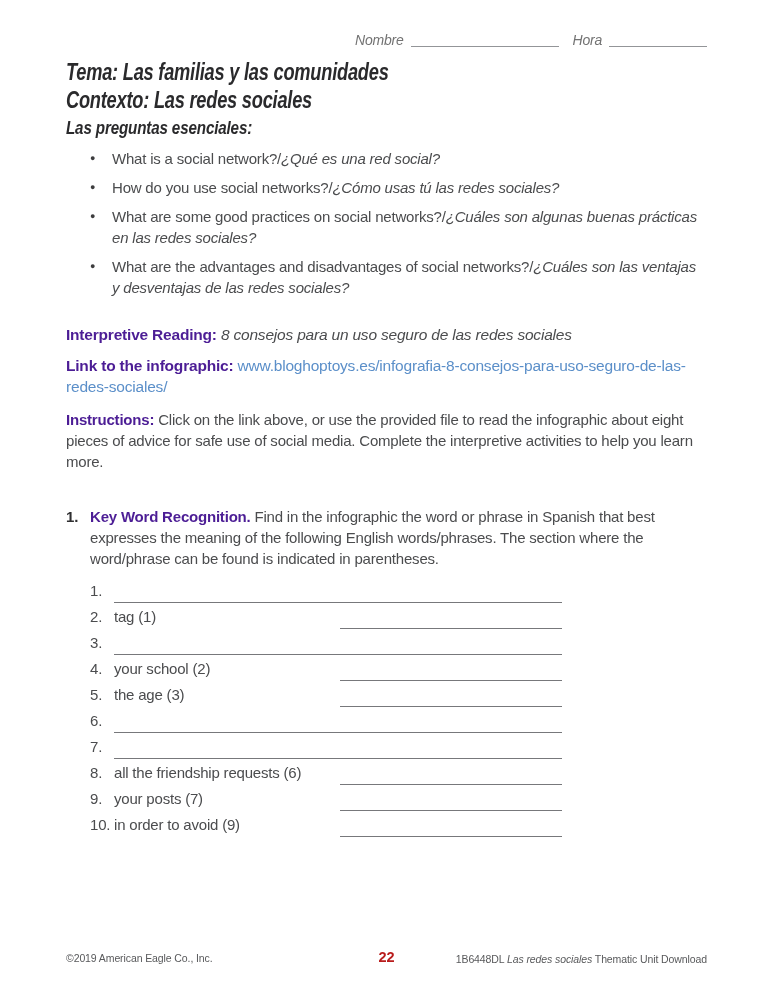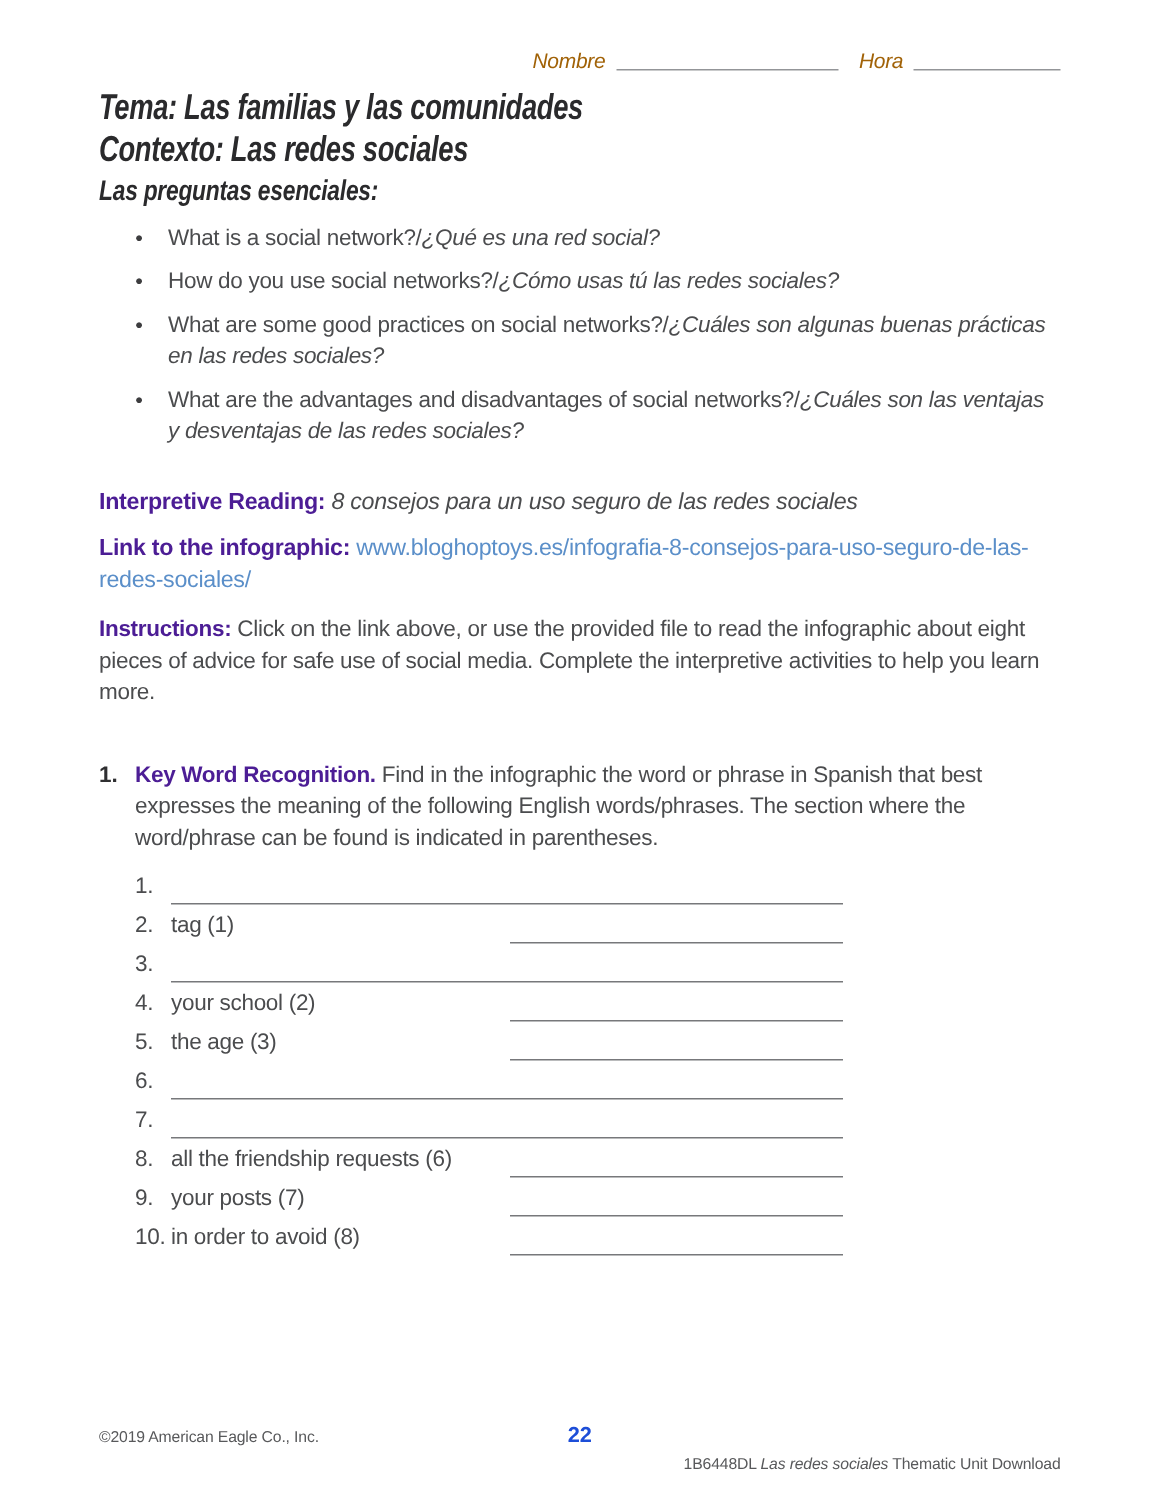--- a/index.html
+++ b/index.html
@@ -8,21 +8,21 @@
     width:773px;height:1000px;
     background:#ffffff;
     font-family:"Liberation Sans",sans-serif;
     color:#4b4c4e;
     overflow:hidden;
   }
   
   .header-row{
     position:absolute;top:32px;left:355px;right:66px;
     display:flex;
-    font-style:italic;font-size:14px;color:#a16207;
+    font-style:italic;font-size:14px;color:#737373;
     letter-spacing:-0.2px;
   }
   .blank{border-bottom:1.5px solid #939598;height:14px;display:inline-block;}
   .nombre-blank{width:148px;margin:0 14px 1px 7px;}
   .hora-blank{flex:1;margin:0 0 1px 7px;}
   
   .content{padding:58px 62px 0 66px;}
   .title{
     margin:0;font-size:24px;line-height:27.5px;
     font-weight:bold;font-style:italic;color:#2a2a2c;
@@ -55,22 +55,22 @@
   .act-body{flex:1;}
   .act-desc{margin:0;max-width:620px;}
   .kw-list{margin-top:13px;width:472px;}
   .kw-row{display:flex;height:26px;align-items:baseline;}
   .kw-num{width:24px;flex:0 0 24px;font-size:15px;letter-spacing:-0.2px;}
   .kw-label{width:226px;flex:0 0 226px;font-size:15px;letter-spacing:-0.2px;}
   .kw-line{flex:1;border-bottom:1.5px solid #77787b;align-self:flex-end;margin-bottom:5px;height:0;}
   
   .footer{position:absolute;left:0;right:0;top:949px;height:20px;font-size:10.5px;color:#58595b;}
   .f-left{position:absolute;left:66px;top:3px;letter-spacing:-0.1px;}
-  .f-center{position:absolute;left:0;right:0;top:0;text-align:center;font-weight:bold;font-size:14.5px;color:#1d4ed8;}
-  .f-right{position:absolute;right:66px;top:21px;letter-spacing:-0.1px;text-align:right;}
+  .f-center{position:absolute;left:0;right:0;top:0;text-align:center;font-weight:bold;font-size:14.5px;color:#b91c1c;}
+  .f-right{position:absolute;right:66px;top:4px;letter-spacing:-0.1px;text-align:right;}
 </style>
 </head>
 <body>
 
 <div class="page">
 
   <div class="header-row">
     <span>Nombre</span>
     <span class="blank nombre-blank"></span>
     <span>Hora</span>
@@ -161,21 +161,21 @@
               <span class="kw-label">all the friendship requests (6)</span>
               <span class="kw-line"></span>
             </div>
           <div class="kw-row">
               <span class="kw-num">9.</span>
               <span class="kw-label">your posts (7)</span>
               <span class="kw-line"></span>
             </div>
           <div class="kw-row">
               <span class="kw-num">10.</span>
-              <span class="kw-label">in order to avoid (8)</span>
+              <span class="kw-label">in order to avoid (9)</span>
               <span class="kw-line"></span>
             </div>
         </div>
       </div>
     </div>
   </div>
 
   <div class="footer">
     <span class="f-left">©2019 American Eagle Co., Inc.</span>
     <span class="f-center">22</span>

